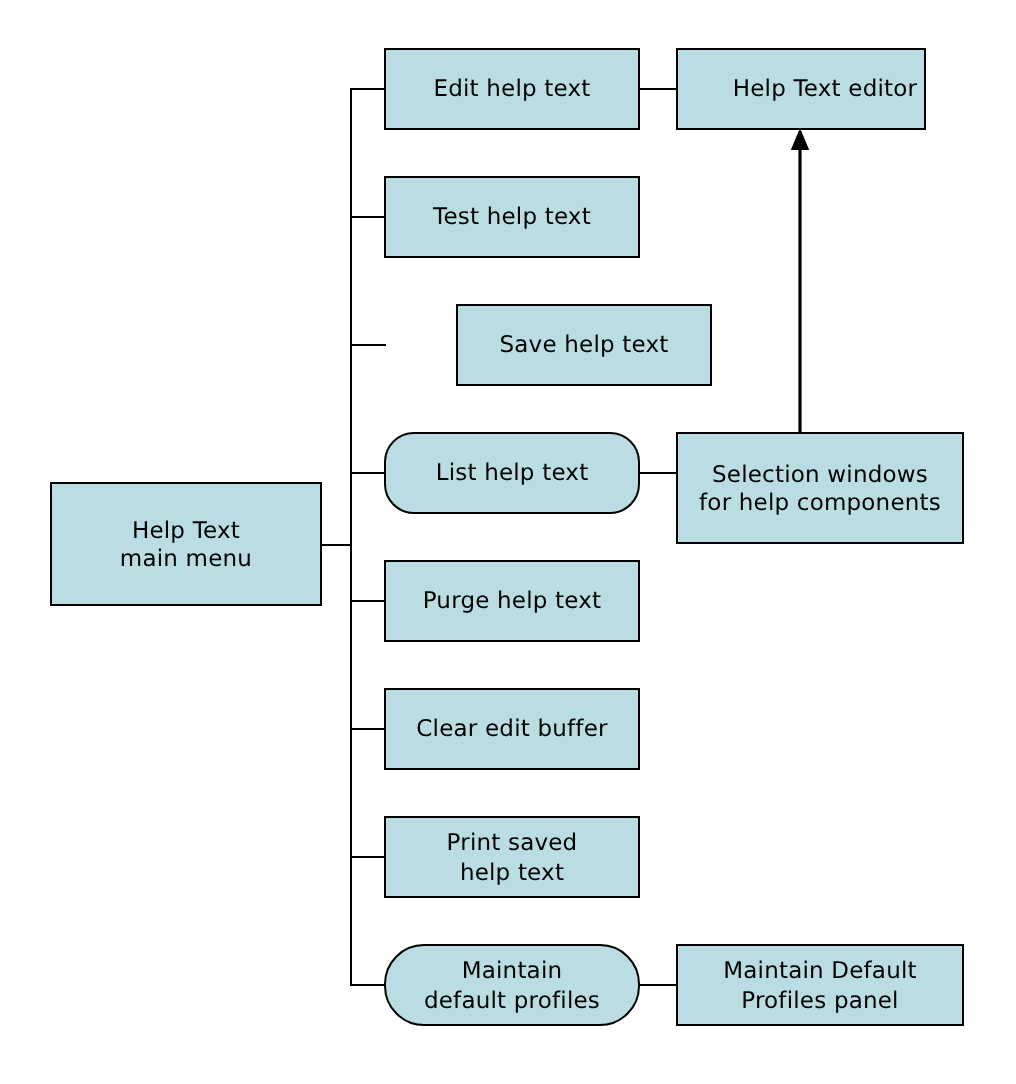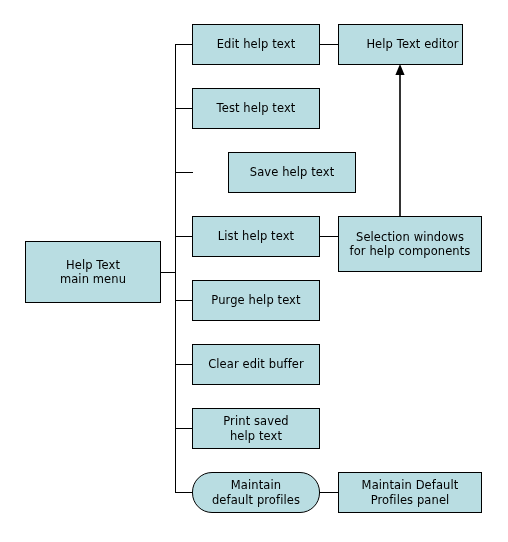--- a/index.html
+++ b/index.html
@@ -75,21 +75,21 @@
 
   <div class="node" style="left:25px; top:241px; width:136px; height:62px;">Help Text
 main menu</div>
 
   <div class="node" style="left:192px; top:24px; width:128px; height:41px;">Edit help text</div>
 
   <div class="node" style="left:192px; top:88px; width:128px; height:41px;">Test help text</div>
 
   <div class="node" style="left:192px; top:152px; width:128px; height:41px;margin-left:36px;">Save help text</div>
 
-  <div class="node" style="left:192px; top:216px; width:128px; height:41px;">List help text</div>
+  <div class="node" style="left:192px; top:216px; width:128px; height:41px;border-radius:15px;">List help text</div>
 
   <div class="node" style="left:192px; top:280px; width:128px; height:41px;">Purge help text</div>
 
   <div class="node" style="left:192px; top:408px; width:128px; height:41px;">Print saved
 help text</div>
 
   <div class="node" style="left:192px; top:344px; width:128px; height:41px;">Clear edit buffer</div>
 
   <div class="node" style="left:192px; top:472px; width:128px; height:41px;border-radius:20px;">Maintain
 default profiles</div>

